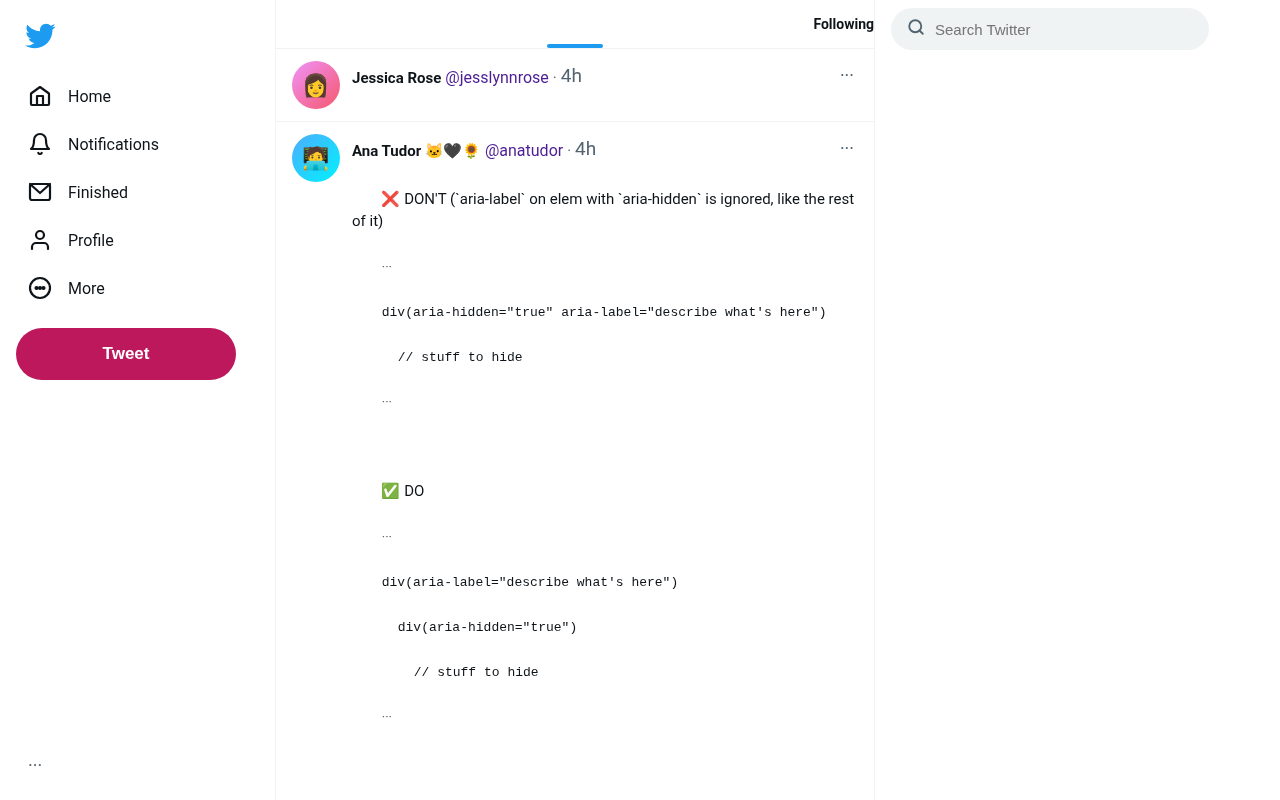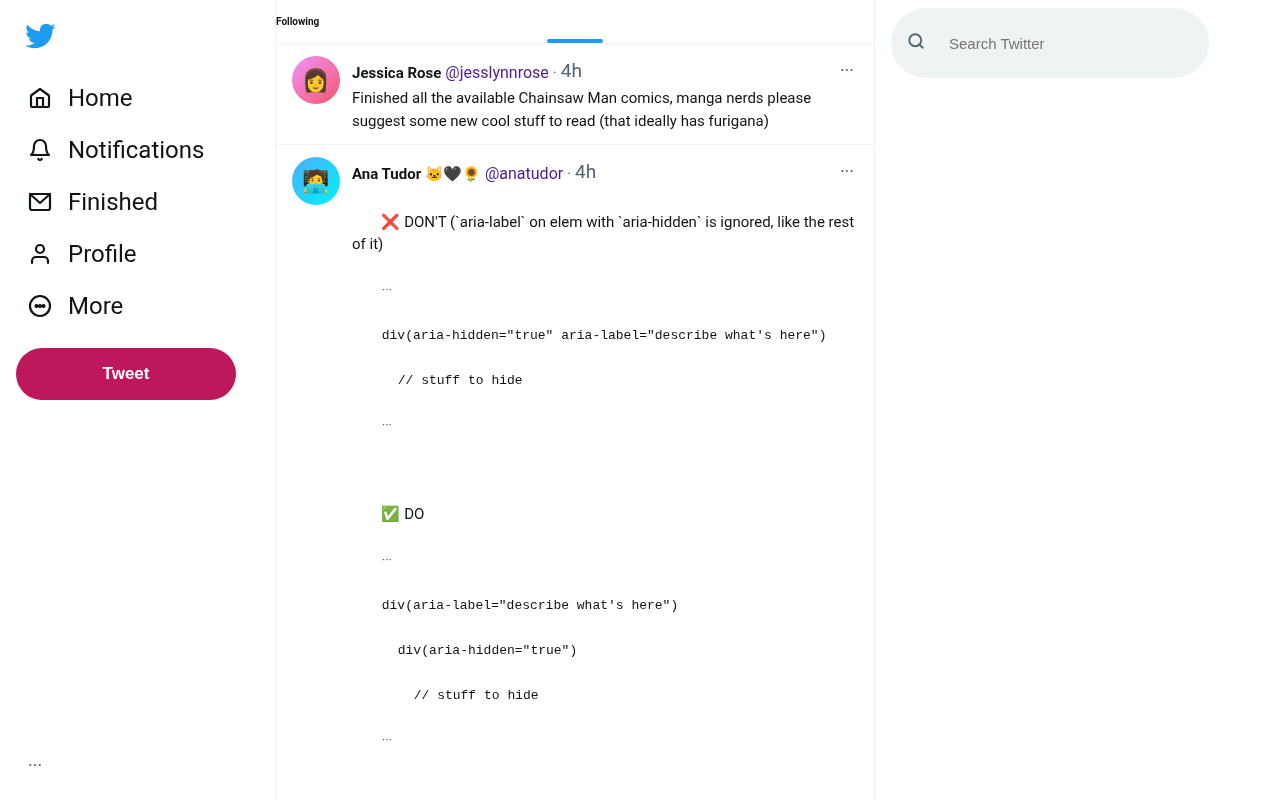--- a/index.html
+++ b/index.html
@@ -28,21 +28,21 @@
       padding: 12px 16px;
       border-radius: 9999px;
       cursor: pointer;
       width: 100%;
       font-size: 20px;
       font-weight: 400;
       color: #0f1419;
       transition: background 0.15s;
     }
     .nav-icon { font-size: 24px; display: flex; align-items: center; }
-    .nav-label { font-size: 24px; font-weight: 400; }
+    .nav-label { font-size: 16px; font-weight: 400; }
     .tweet-btn {
       background: #be185d;
       color: #fff;
       border: none;
       border-radius: 9999px;
       padding: 16px 32px;
       font-size: 17px;
       font-weight: 700;
       cursor: pointer;
       width: 220px;
@@ -68,23 +68,23 @@
       display: flex;
       border-bottom: 1px solid #eff3f4;
       position: sticky;
       top: 0;
       background: rgba(255,255,255,0.85);
       backdrop-filter: blur(12px);
       z-index: 10;
     }
     .feed-tab {
       flex: 1;
-      text-align: left;
+      text-align: right;
       padding: 16px 0;
-      font-size: 10px;
+      font-size: 14px;
       font-weight: 500;
       color: #536471;
       cursor: pointer;
       position: relative;
       transition: background 0.15s;
     }
     .feed-tab.active { color: #0f1419; font-weight: 700; }
     .feed-tab.active::after {
       content: '';
       position: absolute;
@@ -144,22 +144,22 @@
       width: 350px;
       padding: 0 16px;
       flex-shrink: 0;
       overflow-y: auto;
     }
     .search-bar {
       display: flex;
       align-items: center;
       background: #eff3f4;
       border-radius: 9999px;
-      padding: 24px 16px;
-      gap: 24px;
+      padding: 10px 16px;
+      gap: 10px;
       margin-top: 4px;
       cursor: text;
     }
     .search-icon { color: #536471; font-size: 18px; }
     .search-input {
       background: none;
       border: none;
       outline: none;
       font-size: 15px;
       color: #536471;
@@ -261,21 +261,20 @@
     <div class="tweet-body">
       <div class="tweet-header">
         <div class="tweet-meta">
           <span class="tweet-name">Jessica Rose</span>
           <span class="tweet-handle">@jesslynnrose</span>
           <span class="tweet-dot">·</span>
           <span class="tweet-time">4h</span>
         </div>
         <div class="tweet-more">···</div>
       </div>
-      <div class="tweet-text">Finished all the available Chainsaw Man comics, manga nerds please suggest some new cool stuff to read (that ideally has furigana)</div>
     </div>
   </div>
 
   <div class="tweet-card">
     <div class="avatar avatar-ana">
       <span style="font-size:22px;">🧑‍💻</span>
     </div>
     <div class="tweet-body">
       <div class="tweet-header">
         <div class="tweet-meta">

